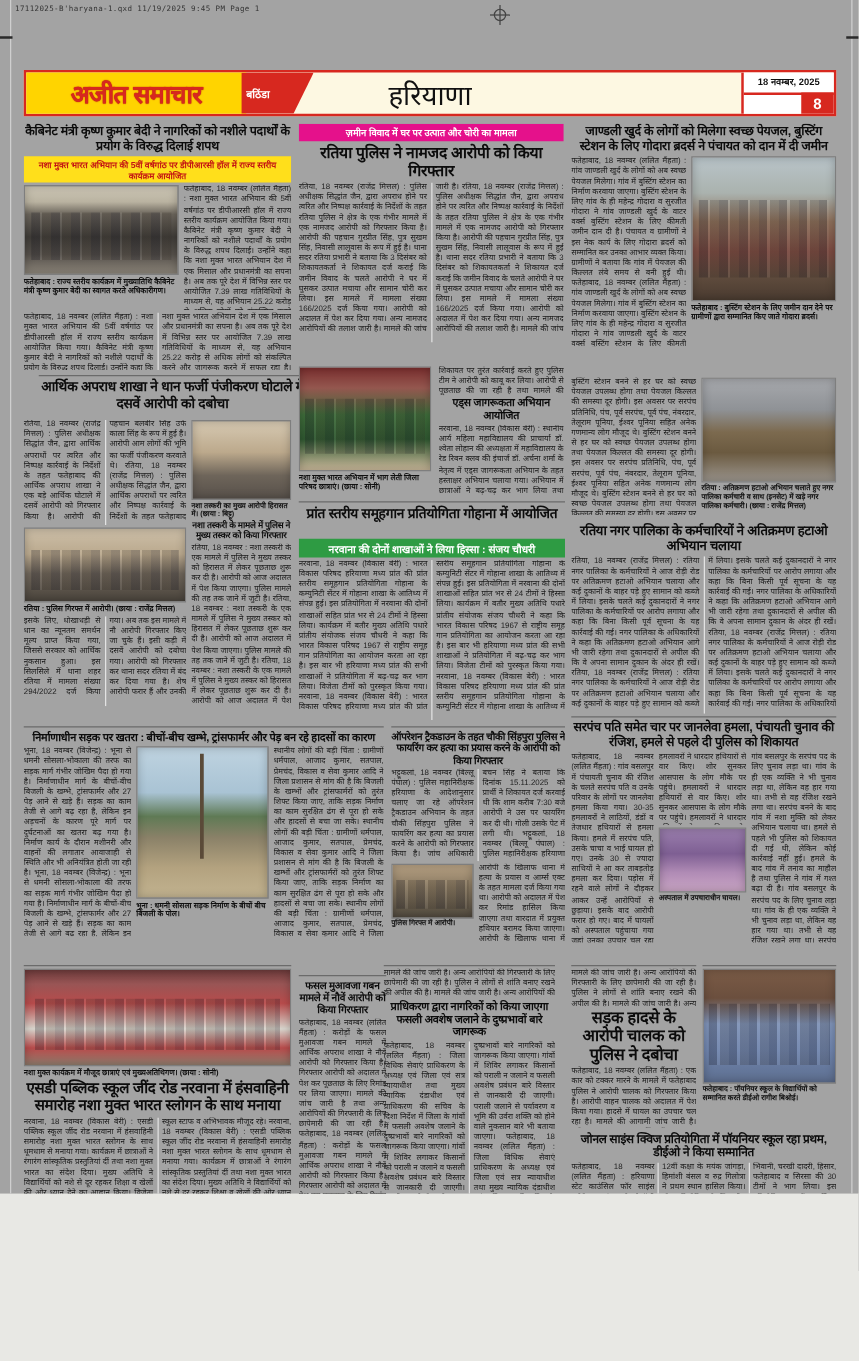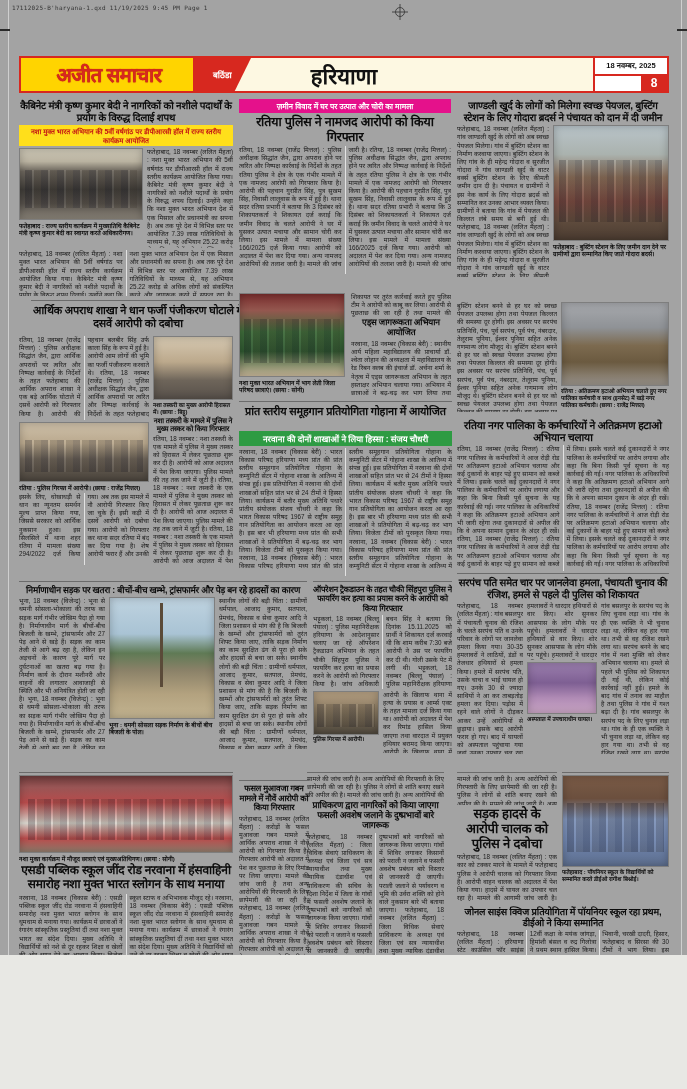--- a/index.html
+++ b/index.html
@@ -13,23 +13,23 @@
   .reg{width:16px;height:16px;}
   
   .masthead{left:19px;top:56px;width:650px;height:37px;background:var(--cream,#fdf8e2);
             border:2px solid var(--mast-red,#d7281f);box-sizing:border-box;}
   .mast-left{position:absolute;left:0;top:0;width:176px;height:100%;background:var(--mast-yellow,#ffd400);
              display:flex;align-items:center;justify-content:center;}
   .mast-title{color:var(--mast-red,#d7281f);font-weight:800;font-size:20px;letter-spacing:-.5px;
               text-shadow:0 0 1px #a00;white-space:nowrap;}
   .mast-flag{position:absolute;left:172px;top:0;width:58px;height:100%;background:var(--mast-red,#d7281f);
              clip-path:polygon(0 0,100% 0,72% 100%,0 100%);color:#fff;font-size:8.5px;font-weight:bold;
-             display:flex;align-items:center;justify-content:flex-start;padding-left:20px;box-sizing:border-box;}
+             display:flex;align-items:center;justify-content:flex-start;padding-left:4px;box-sizing:border-box;}
   .mast-section{position:absolute;left:0;top:0;width:100%;height:100%;display:flex;align-items:center;justify-content:center;
-                font-size:22px;font-weight:700;color:#111;}
+                font-size:22px;font-weight:400;color:#111;}
   .mast-right{position:absolute;right:0;top:0;width:74px;height:100%;border-left:2px solid var(--mast-red,#d7281f);
               background:#fff;box-sizing:border-box;}
   .mast-date{font-size:7.5px;font-weight:bold;color:#111;text-align:center;padding-top:2px;height:14px;
              border-bottom:2px solid var(--mast-red,#d7281f);}
   .mast-page{position:absolute;right:0;bottom:0;width:26px;height:17px;background:var(--mast-red,#d7281f);
              color:#fff;font-size:12px;font-weight:800;display:flex;align-items:center;justify-content:center;}
   
   .art{position:absolute;overflow:hidden;box-sizing:border-box;}
   .rule-top{border-top:1px solid #6b6b6b;padding-top:2px;}
   .hl{font-weight:800;text-align:center;color:#0c0c0c;line-height:1.16;letter-spacing:-.2px;margin:1px 0 2px;}

